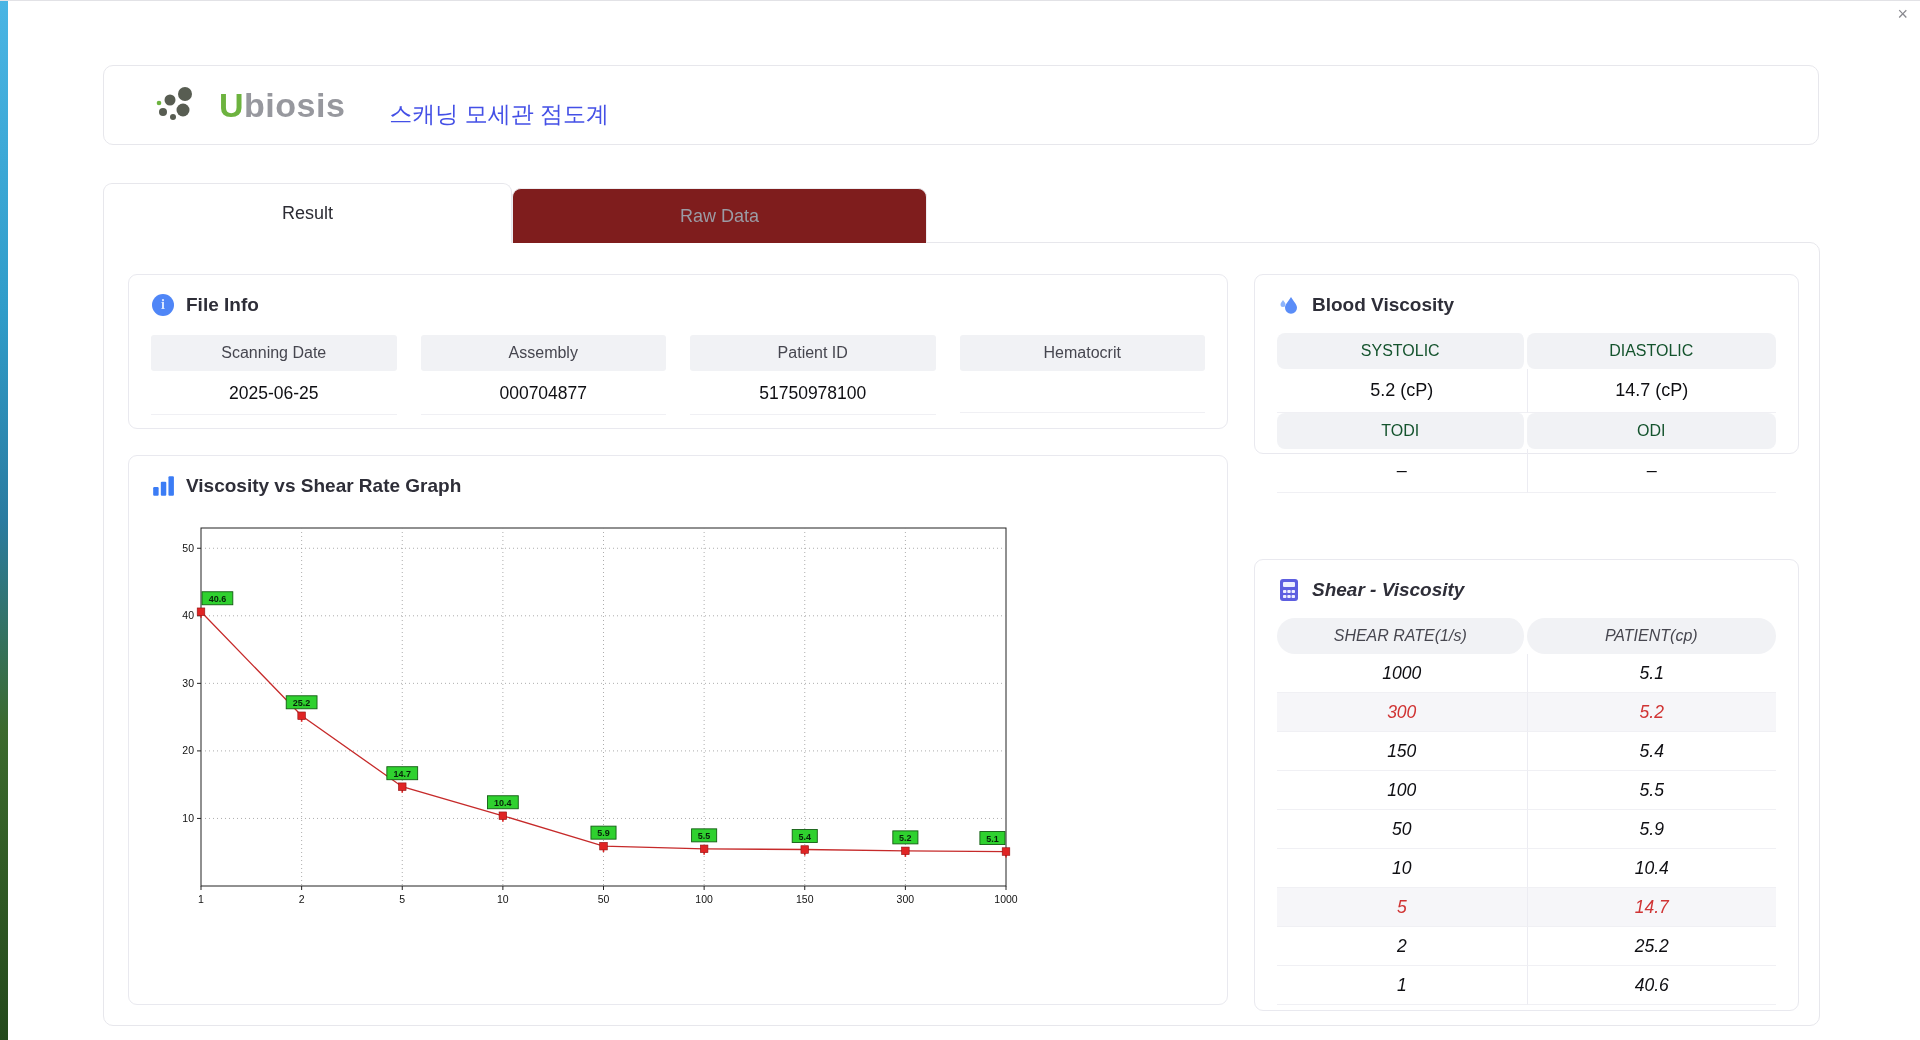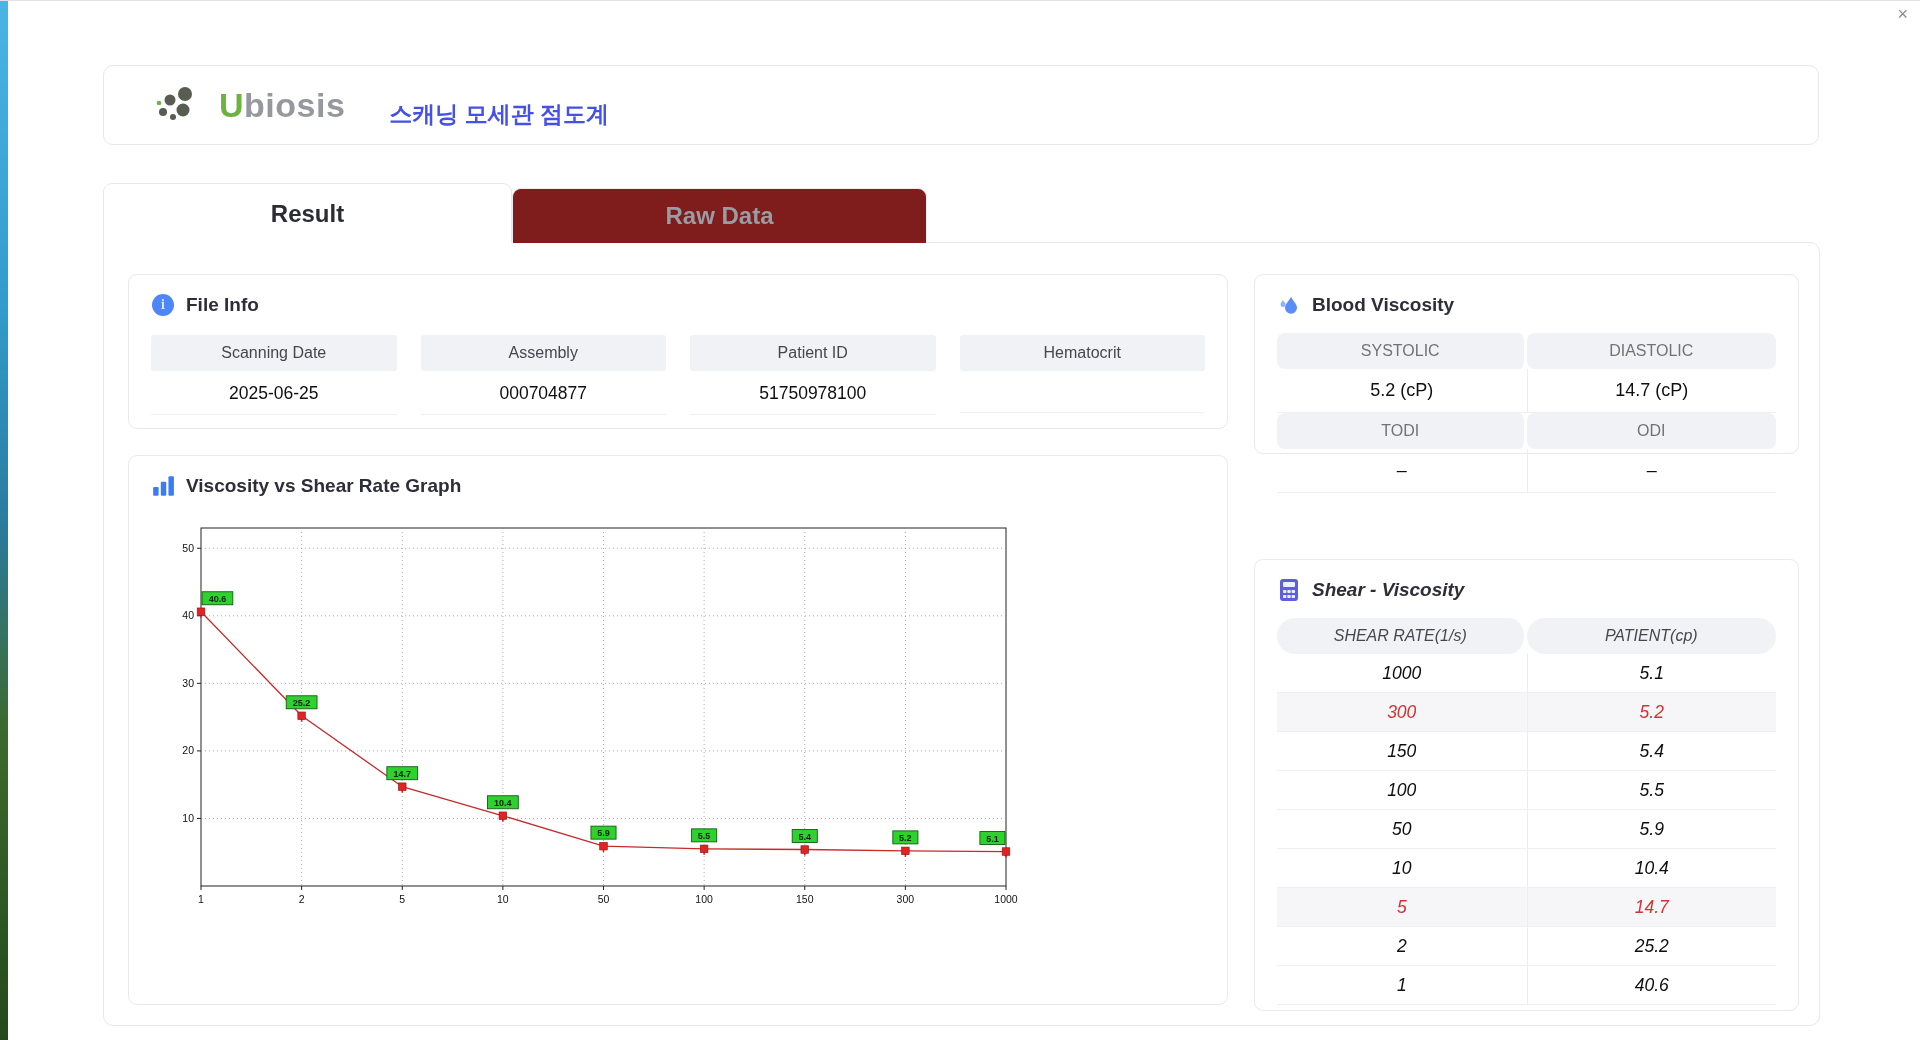--- a/index.html
+++ b/index.html
@@ -22,27 +22,27 @@
 
   
   .header-card {
     position:absolute; left:103px; top:64px; width:1716px; height:80px;
     border:1px solid #e7e7ec; border-radius:10px; background:#fff;
     display:flex; align-items:center; padding-left:48px;
   }
   .logo { display:flex; align-items:center; gap:19px; }
   .logo-text { font-size:34px; letter-spacing:0.5px; font-weight:600; color:#97989e; }
   .logo-text .u { color:#6db33f; font-weight:700; }
-  .app-title { margin-left:44px; color:#4450e6; font-weight:bold; font-size:23px;margin-top:19px; }
+  .app-title { margin-left:44px; color:#4450e6; font-weight:normal; font-size:23px;margin-top:19px; }
 
   
   .tabs { position:absolute; left:103px; top:182px; display:flex; z-index:3; }
   .tab {
     display:flex; align-items:center; justify-content:center;
-    font-size:24px; font-weight:bold; cursor:pointer;
+    font-size:18px; font-weight:normal; cursor:pointer;
     border-radius:9px 9px 0 0;
   }
   .tab.active {
     width:409px; height:60px; background:#fff; color:#2c2c34;
     border:1px solid #e7e7ec; border-bottom:none;
   }
   .tab.inactive {
     width:415px; height:55px; margin-top:5px; background:#7f1d1d; color:#9b9ba4;
     border:1px solid #ededf1; border-bottom:none;
   }
@@ -77,21 +77,21 @@
   .graph-card { left:24px; top:212px; width:1100px; height:550px; }
   .chart-wrap { margin-top:14px; margin-left:14px; }
 
   
   .blood-card { left:1150px; top:31px; width:545px; height:180px; }
   .shear-card { left:1150px; top:316px; width:545px; height:452px;font-style:italic; }
 
   .kv-grid { display:grid; grid-template-columns:1fr 1fr; margin-top:16px; }
   .kv-head {
     background:#f1f2f5; text-align:center; padding:9px 0;
-    font-size:16px; color:#737373;border-radius:8px;
+    font-size:16px; color:#14532d;border-radius:8px;
   }
   .kv-head.first { border-right:3px solid #fff; }
   .kv-val {
     text-align:center; padding:11px 0; font-size:18px; color:#0f0f13;
     border-bottom:1px solid #f0f0f4;
   }
   .kv-val.second { border-left:1px solid #ececf2; }
 
   .shear-table { margin-top:16px; }
   .srow { display:grid; grid-template-columns:1fr 1fr; }

